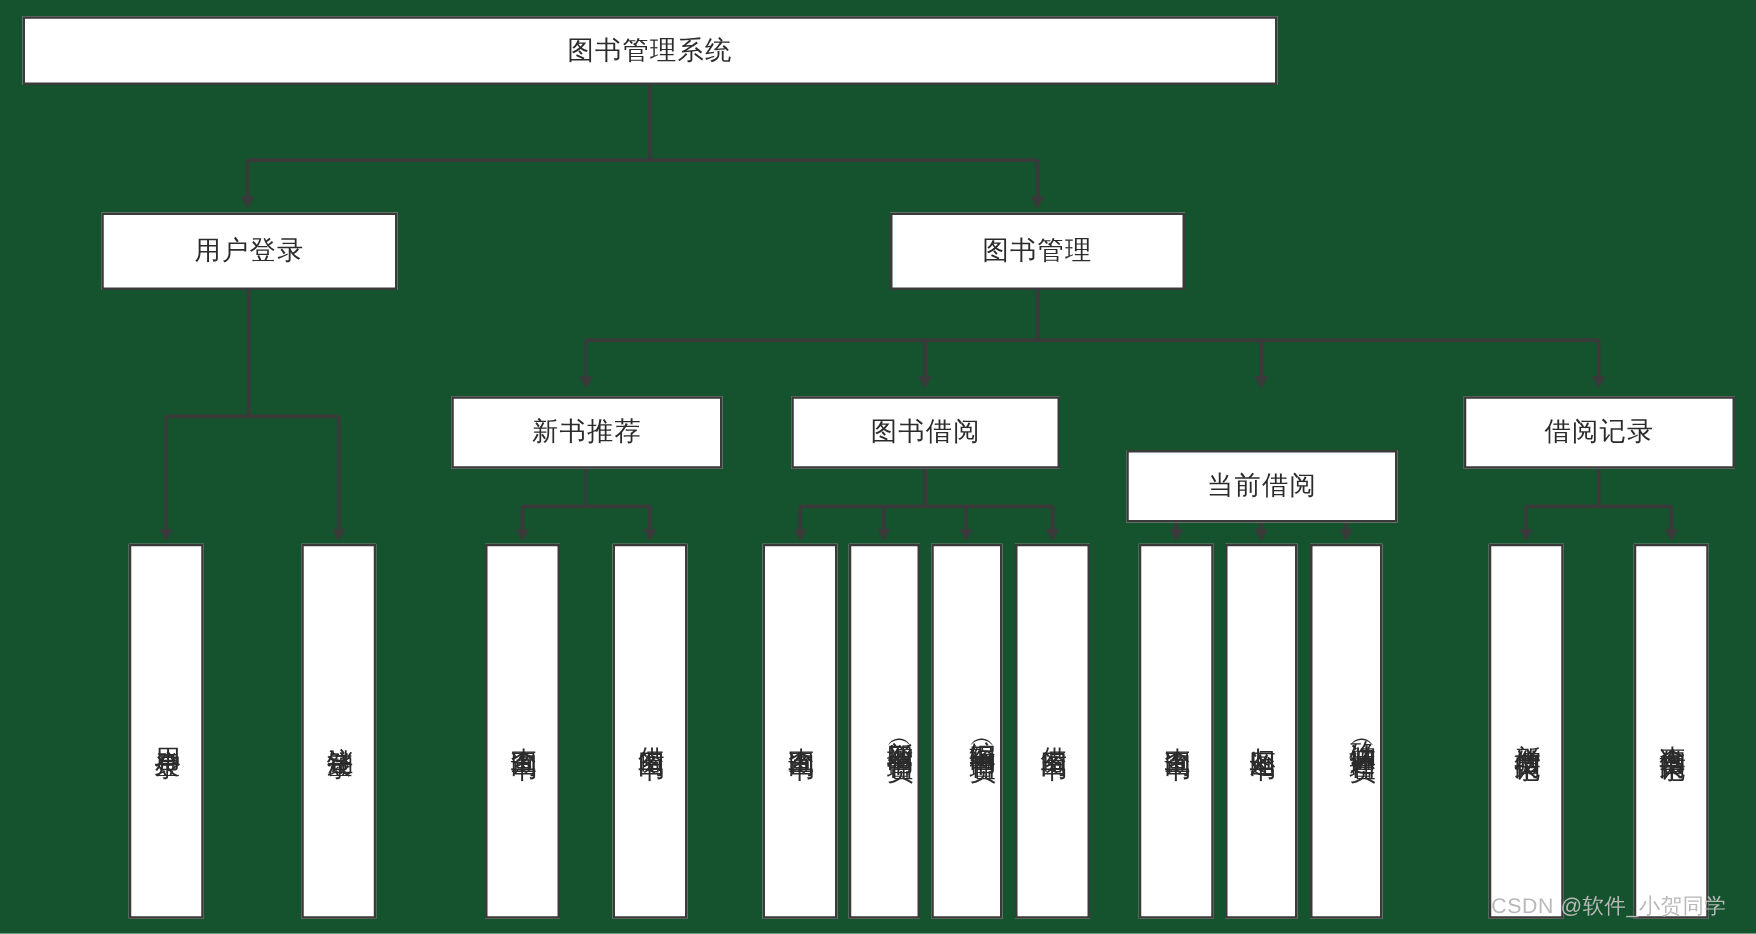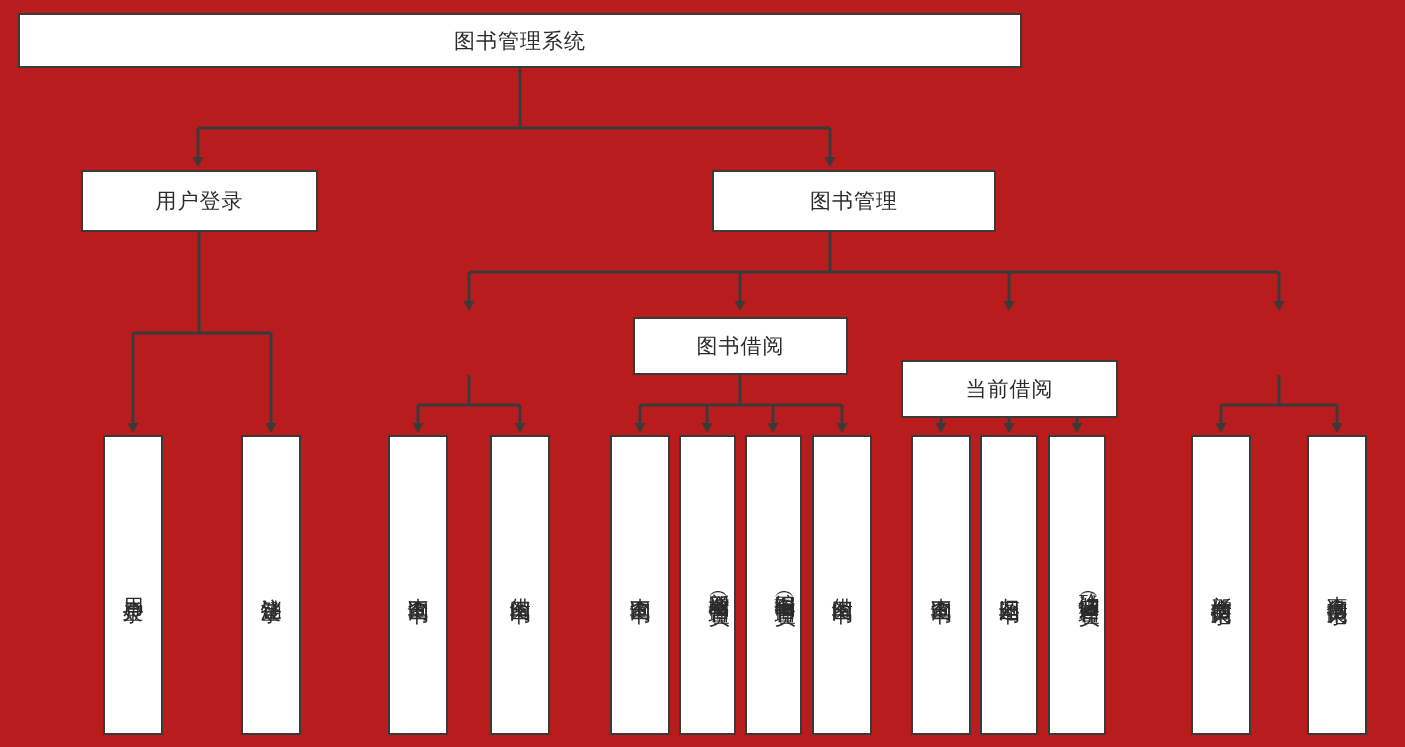--- a/index.html
+++ b/index.html
@@ -7,21 +7,21 @@
     padding: 0;
     background: #ffffff;
   }
   body {
     font-family: "Liberation Sans", "DejaVu Sans", sans-serif;
   }
   #canvas {
     position: relative;
     width: 1405px;
     height: 747px;
-    background: #b91c1c;
+    background: #14532d;
     overflow: hidden;
   }
   .node {
     position: absolute;
     box-sizing: border-box;
     border: 2px solid #3a3a3a;
     background: #ffffff;
     display: flex;
     align-items: center;
     justify-content: center;
@@ -122,29 +122,35 @@
     </g>
   </svg>
 
   <div class="node horiz" style="left:18px;top:13px;width:1004px;height:55px;">
     <span>图书管理系统</span>
   </div>
 
   <div class="node horiz" style="left:81px;top:170px;width:237px;height:62px;">
     <span>用户登录</span>
   </div>
-  <div class="node horiz" style="left:712px;top:170px;width:284px;height:62px;">
+  <div class="node horiz" style="left:712px;top:170px;width:236px;height:62px;">
     <span>图书管理</span>
   </div>
 
+  <div class="node horiz" style="left:361px;top:317px;width:217px;height:58px;">
+    <span>新书推荐</span>
+  </div>
   <div class="node horiz" style="left:633px;top:317px;width:215px;height:58px;text-align:center;">
     <span>图书借阅</span>
   </div>
   <div class="node horiz" style="left:901px;top:317px;width:217px;height:58px;margin-top:43px;">
     <span>当前借阅</span>
+  </div>
+  <div class="node horiz" style="left:1171px;top:317px;width:217px;height:58px;">
+    <span>借阅记录</span>
   </div>
 
   <div class="node vert midalign" style="left:103px;top:435px;width:60px;height:300px;">
     <span>用户登录</span>
   </div>
   <div class="node vert midalign" style="left:241px;top:435px;width:60px;height:300px;">
     <span>注销登录</span>
   </div>
 
   <div class="node vert midalign" style="left:388px;top:435px;width:60px;height:300px;">
@@ -177,14 +183,15 @@
     <span>确认归还（管理员）</span>
   </div>
 
   <div class="node vert midalign" style="left:1191px;top:435px;width:60px;height:300px;">
     <span>新增借阅记录</span>
   </div>
   <div class="node vert midalign" style="left:1307px;top:435px;width:60px;height:300px;">
     <span>查询借阅记录</span>
   </div>
 
+  <div class="watermark">CSDN @软件_小贺同学</div>
 
 </div>
 
 </body></html>

